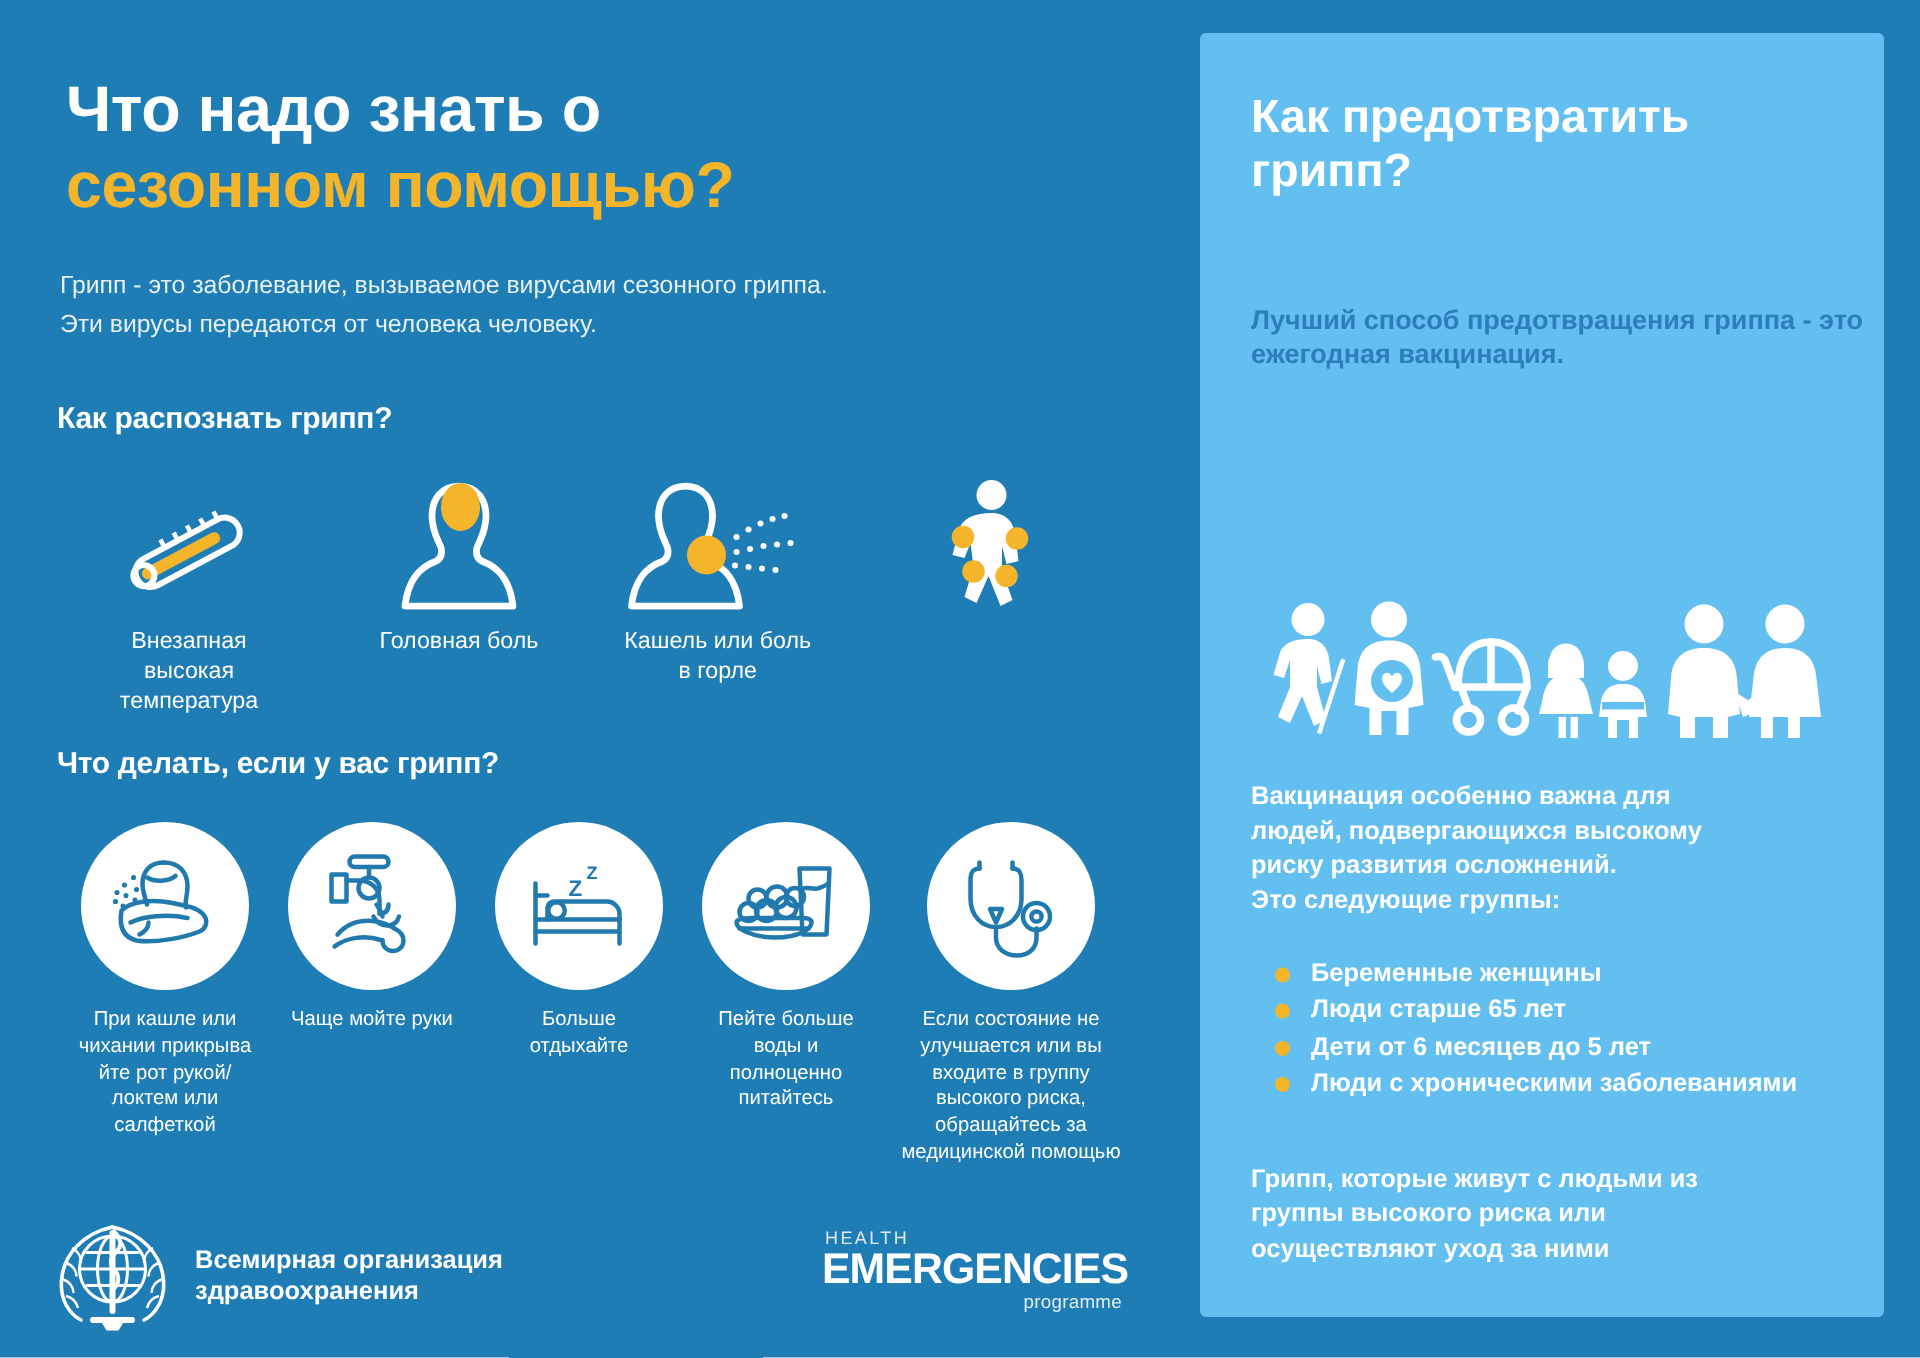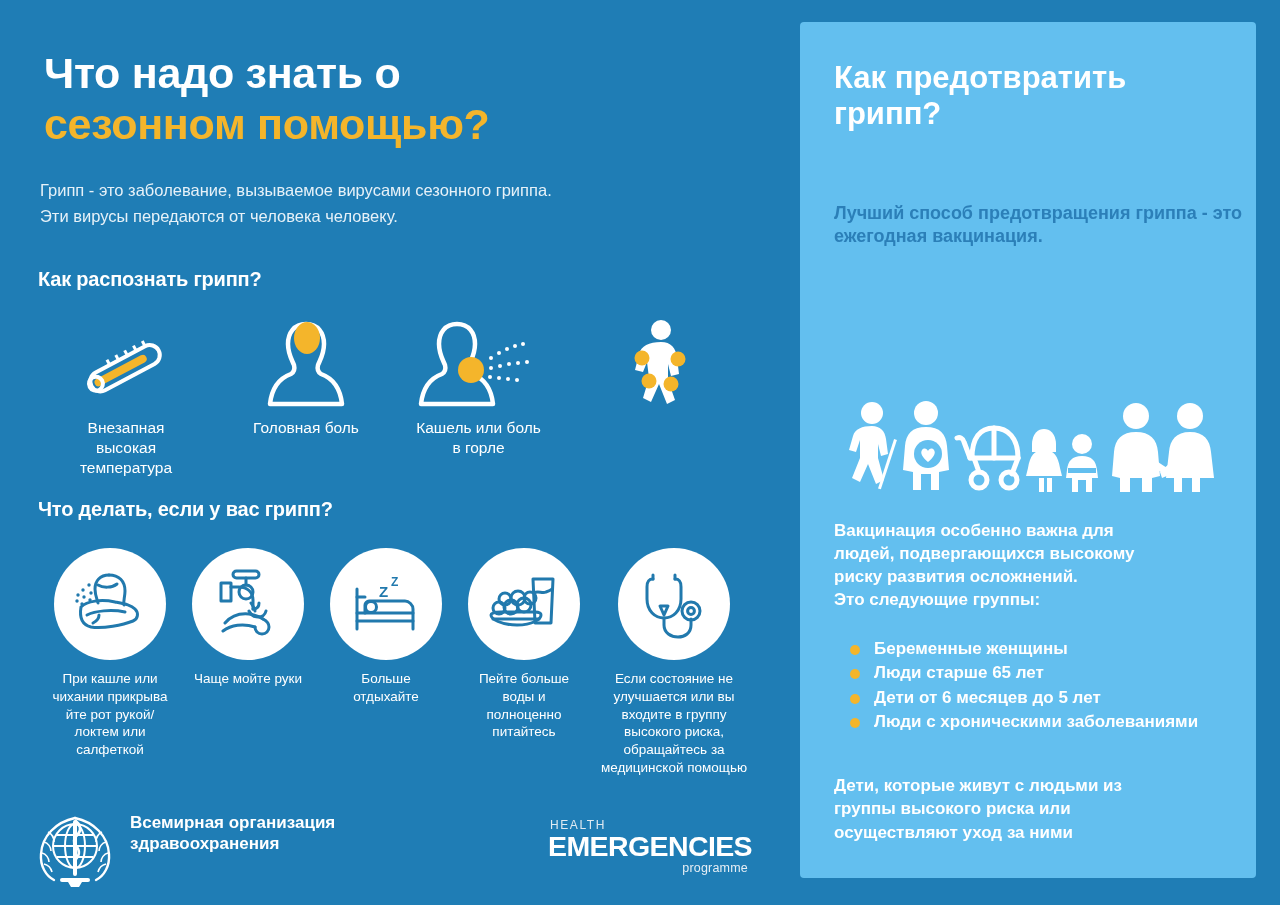--- a/index.html
+++ b/index.html
@@ -118,20 +118,21 @@
   #adv-1 { left: 146px; width: 136px; }
   #adv-2 { left: 284px; width: 136px; }
   #adv-3 { left: 422px; width: 136px; }
   #adv-4 { left: 556px; width: 168px; }
 
   
   .who-logo-block {
     position: absolute;
     left: 32px; top: 812px;
     display: flex;
+    align-items: center;
     gap: 12px;
   }
   .who-name {
     color: #ffffff;
     font-size: 17px;
     font-weight: bold;
     line-height: 1.25;
   }
   .who-name span { display:block; }
 
@@ -568,20 +569,20 @@
     </div>
 
     <ul class="rp-list">
       <li><span class="dot"></span><span>Беременные женщины</span></li>
       <li><span class="dot"></span><span>Люди старше 65 лет</span></li>
       <li><span class="dot"></span><span>Дети от 6 месяцев до 5 лет</span></li>
       <li><span class="dot"></span><span>Люди с хроническими заболеваниями</span></li>
     </ul>
 
     <div class="rp-foot">
-      <span>Дети, которые живут с людьми из</span>
+      <span>Грипп, которые живут с людьми из</span>
       <span>группы высокого риска или</span>
       <span>осуществляют уход за ними</span>
     </div>
 
   </div>
 
 </div>
 
 </body></html>

